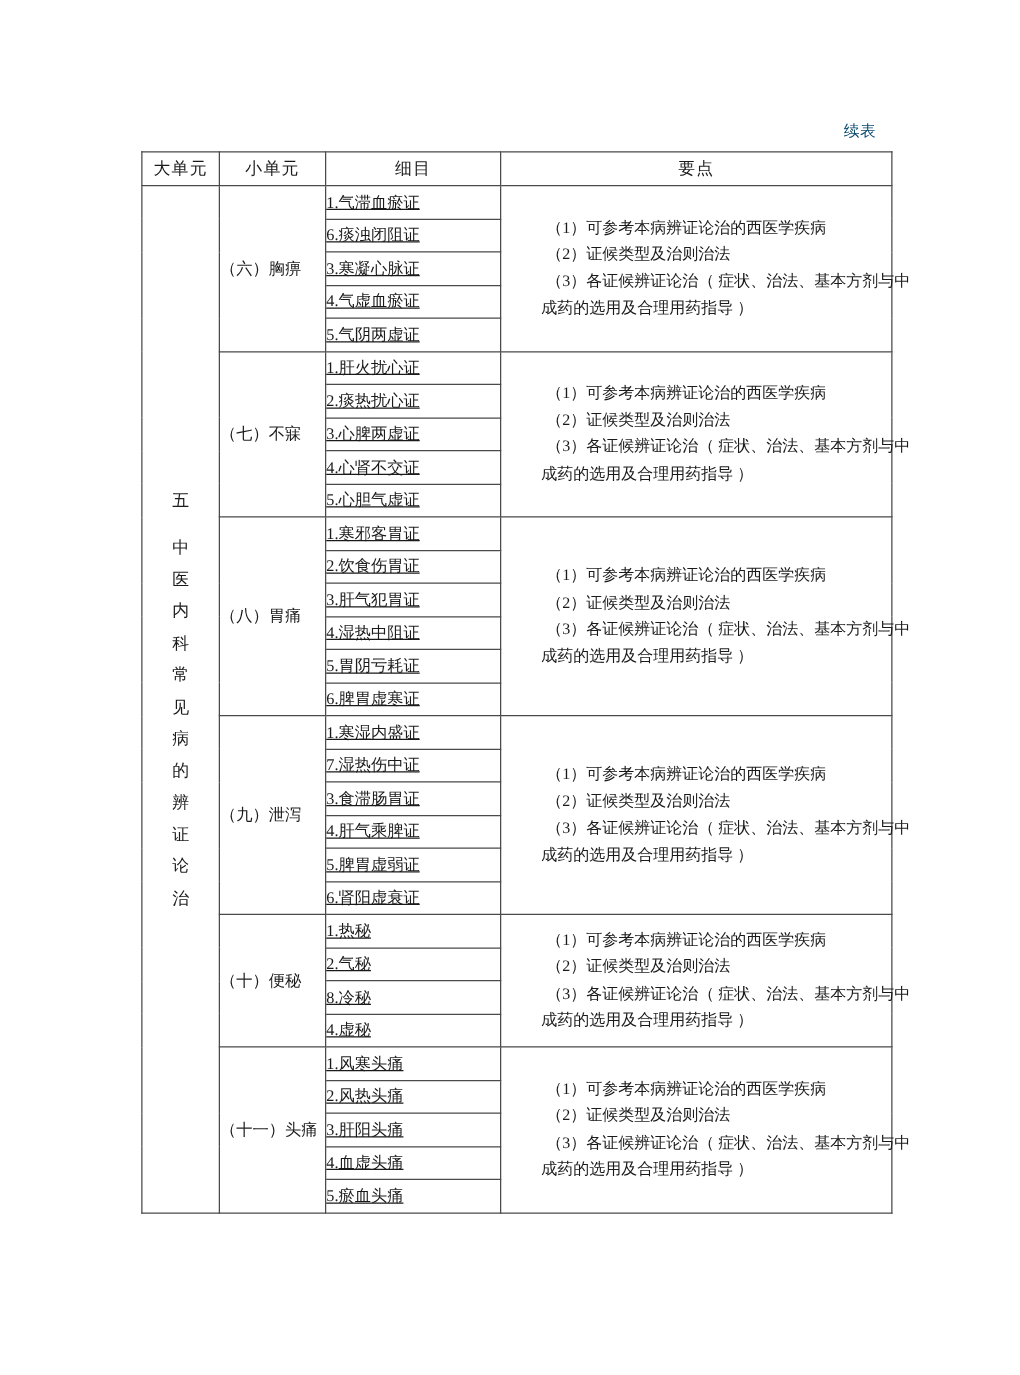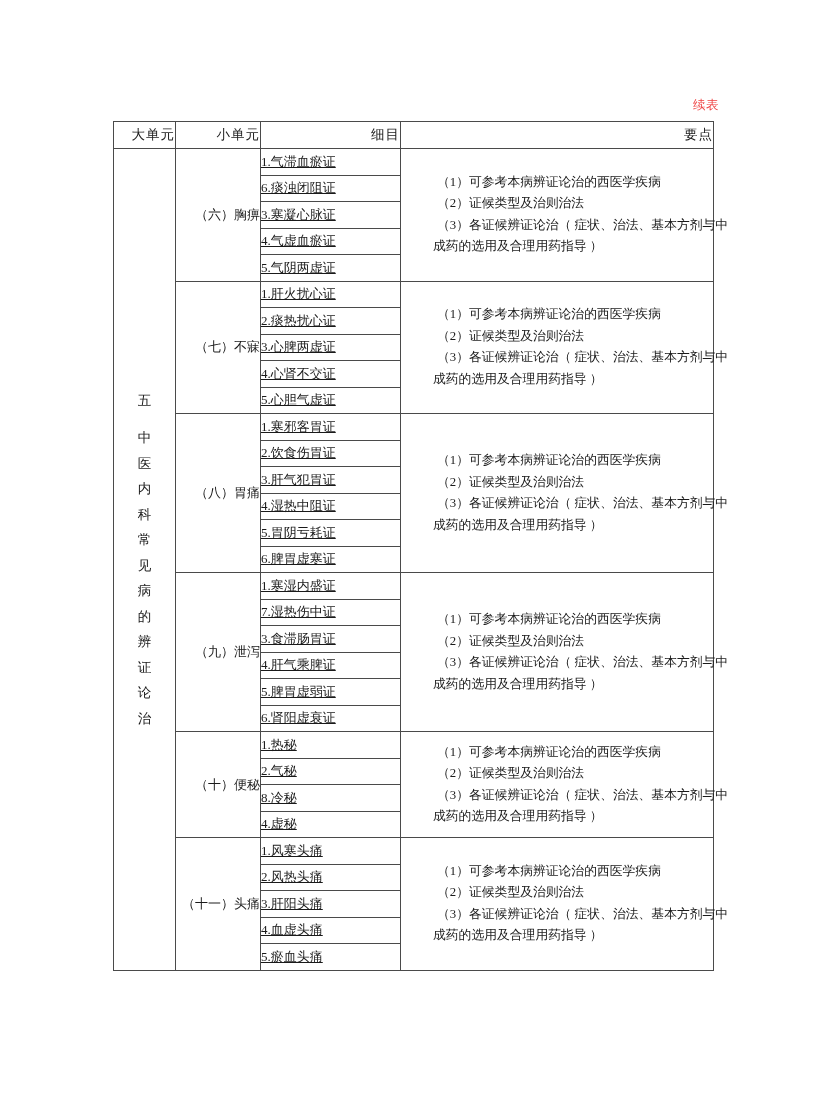--- a/index.html
+++ b/index.html
@@ -19,27 +19,27 @@
   .page {
     position: absolute;
     left: 0; top: 0;
     width: 816px;
     height: 1100px;
   }
 
   
   .cont-label {
     position: absolute;
-    left: 119px;
+    left: 101px;
     top: 97px;
     width: 600px;
     text-align: right;
     font-size: 12.5px;
     letter-spacing: 0.5px;
-    color: #ef4444;
+    color: #0c4a6e;
   }
 
   table.sheet {
     position: absolute;
     left: 113px;
     top: 121px;
     width: 600px;
     border-collapse: collapse;
     table-layout: fixed;
   }
@@ -54,21 +54,21 @@
 
   
   col.c1 { width: 62px; }
   col.c2 { width: 85px; }
   col.c3 { width: 140px; }
   col.c4 { width: 313px; }
 
   thead th {
     background: #d2d2d2;
     height: 26px;
-    text-align: right;
+    text-align: center;
     font-size: 13.5px;
     letter-spacing: 1px;
   }
 
   
   td.bigunit {
     text-align: center;
     vertical-align: middle;
     padding: 0;
   }
@@ -78,21 +78,21 @@
     line-height: 25.5px;
     font-size: 13.5px;
     text-align: center;
     letter-spacing: 0;
   }
   .vtext .vchar { display: block; }
   .vtext .vgap { display: block; height: 12px; }
 
   
   td.subunit {
-    text-align: right;
+    text-align: left;
     font-size: 13px;
     letter-spacing: 0;
     padding: 0 2px;
     white-space: nowrap;
   }
 
   
   td.detail {
     height: 25.5px;
     font-size: 13px;

